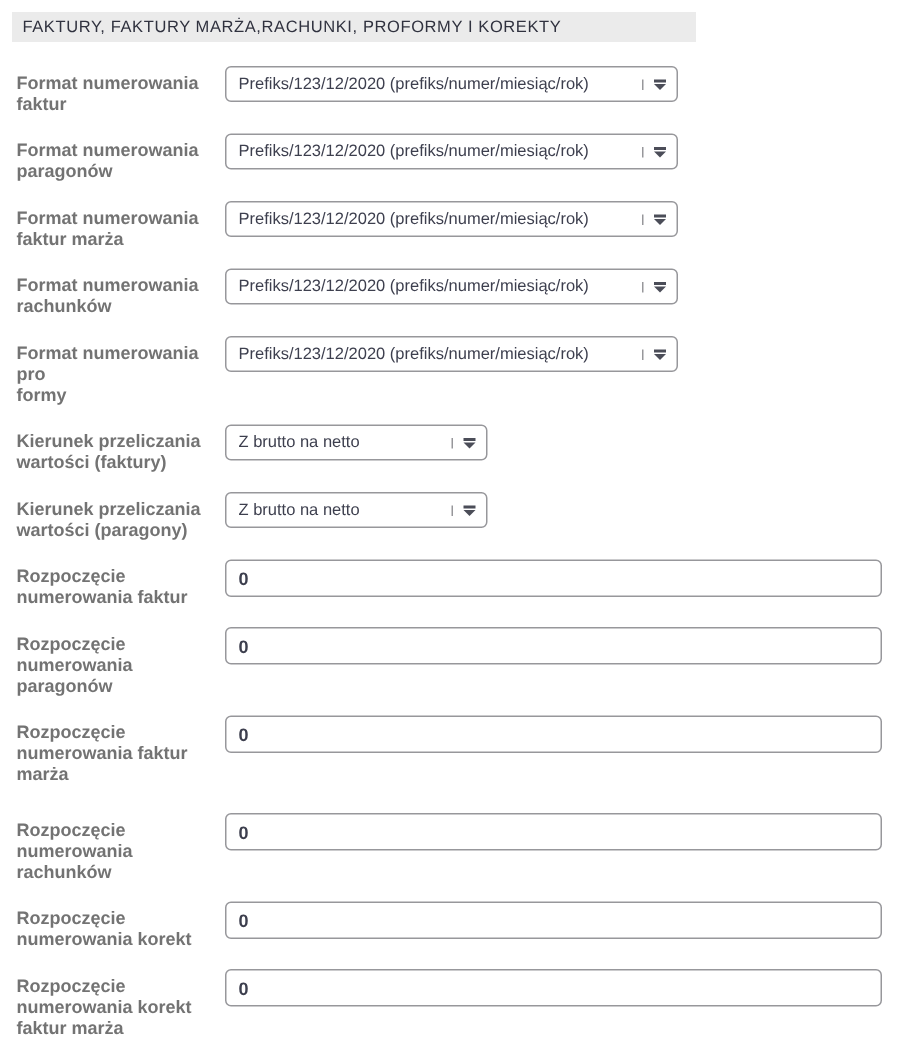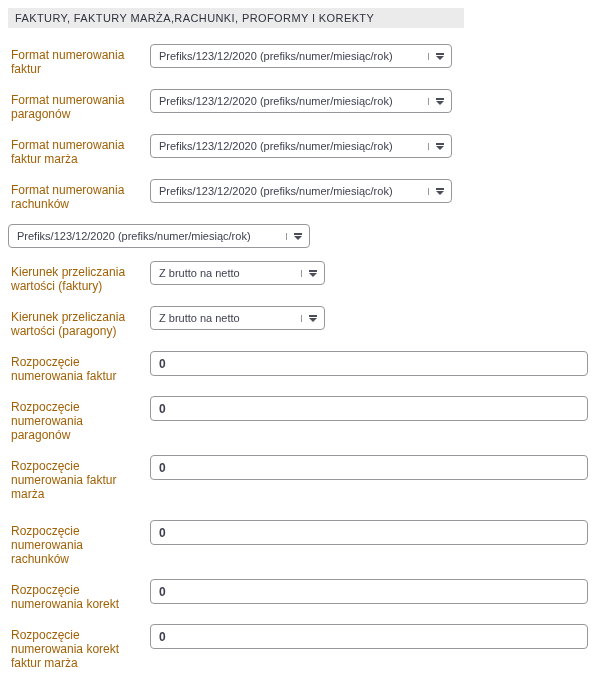--- a/index.html
+++ b/index.html
@@ -26,22 +26,23 @@
   }
 
   .row { display: flex; align-items: flex-start; margin-bottom: 13px; }
   .row.tall { margin-bottom: 19px; }
 
   .row-label {
     flex: 0 0 142px;
     padding: 4px 8px 0 3px;
     font-size: 12px;
     line-height: 14px;
-    color: #a16207;
+    color: #737373;
     white-space: pre-line;
+    font-weight: bold;
   }
 
   .select {
     height: 24px;
     border: 1px solid #97979b;
     border-radius: 4px;
     background: #fff;
     display: flex;
     align-items: center;
     cursor: pointer;
@@ -136,20 +137,22 @@
     <div class="select wide">
       <span class="select-value">Prefiks/123/12/2020 (prefiks/numer/miesiąc/rok)</span>
       <span class="select-arrow">
           <i class="caret-bar"></i>
           <i class="caret-tri"></i>
         </span>
     </div>
   </div>
 
   <div class="row">
+    <div class="row-label">Format numerowania pro
+formy</div>
     <div class="select wide">
       <span class="select-value">Prefiks/123/12/2020 (prefiks/numer/miesiąc/rok)</span>
       <span class="select-arrow">
           <i class="caret-bar"></i>
           <i class="caret-tri"></i>
         </span>
     </div>
   </div>
 
   <div class="row">

